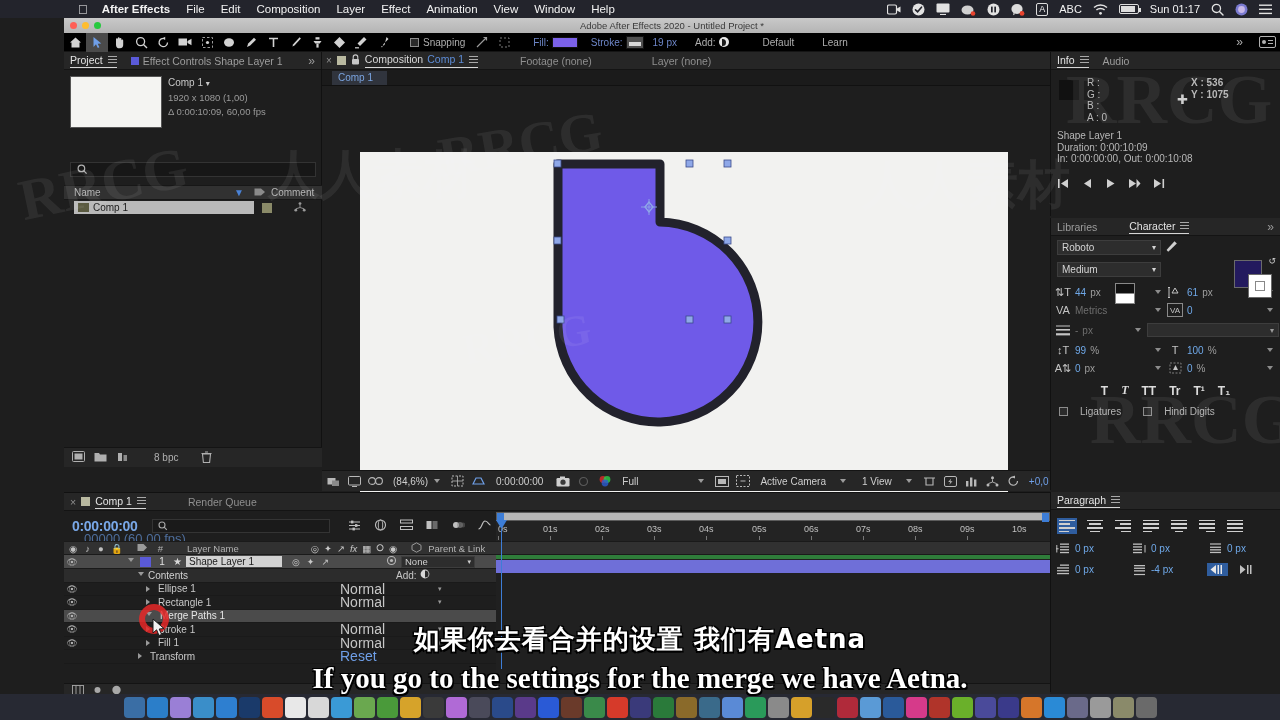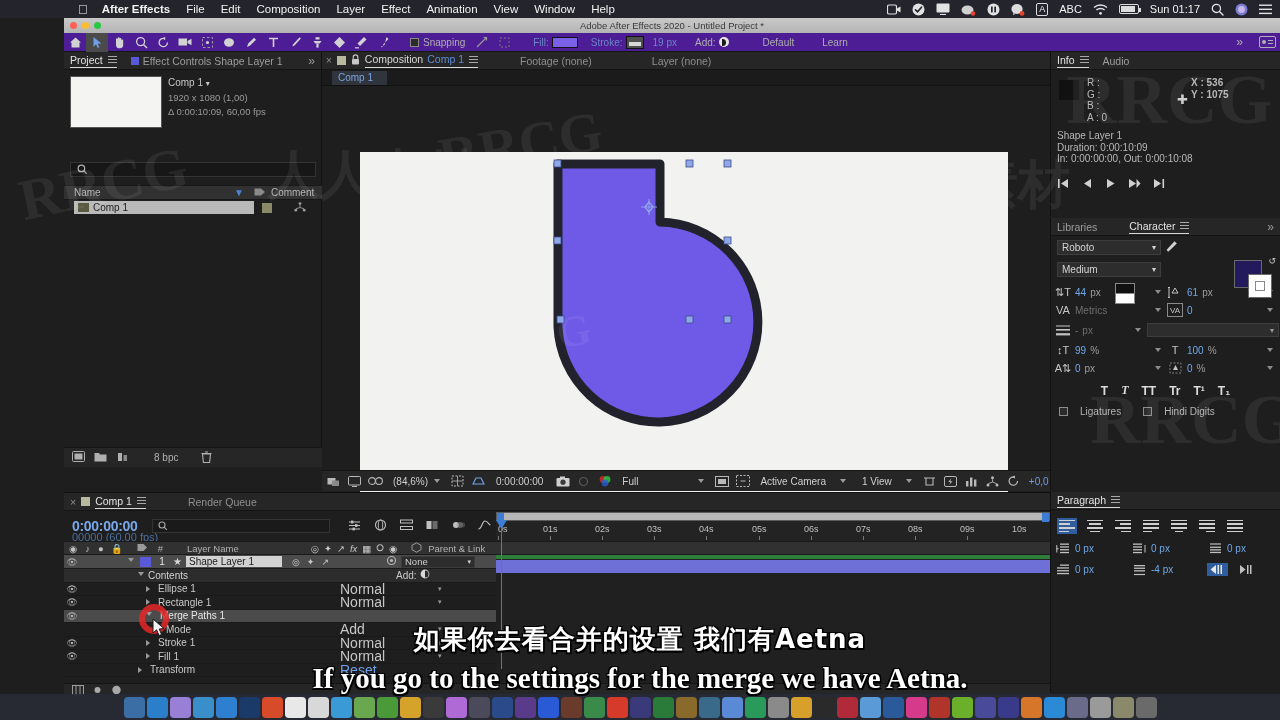--- a/index.html
+++ b/index.html
@@ -42,21 +42,21 @@
     color: #3a3a3a; font-size: 9.5px;
     display: flex; align-items: center; justify-content: center;
     z-index: 30;
   }
   .traffic { position: absolute; left: 6px; top: 4px; display: flex; gap: 5px; }
   .traffic span { width: 7px; height: 7px; border-radius: 50%; display: block; }
 
   
   .aetoolbar {
     position: absolute; left: 64px; top: 33px; width: 1216px; height: 19px;
-    background: #4c1d95; border-bottom: 1px solid #151515;
+    background: #000000; border-bottom: 1px solid #151515;
     display: flex; align-items: center; z-index: 25;
   }
   .tool { width: 22px; height: 19px; display: flex; align-items: center; justify-content: center; color: #d2d2d2; }
   .tool.sel { background: #4a4a4a; }
   .tool svg { display: block; }
   .tb-sep { width: 6px; }
   .opt { display: flex; align-items: center; margin-left: 10px; color: #aeaeae; font-size: 10px; white-space: nowrap; }
   .opt .lbl-blue { color: #6d86c8; }
   .chk { width: 9px; height: 9px; border: 1px solid #8c8c8c; background: #2b2b2b; margin-right: 4px; }
   .fill-sw { width: 26px; height: 11px; background: #7b61e8; border: 1px solid #111; margin: 0 3px; }
@@ -170,21 +170,21 @@
   .alignbtn i { height: 1.6px; background: #cfcfcf; display: block; }
   .pgrid { display: grid; grid-template-columns: 76px 76px 76px; padding: 8px 0 0 4px; row-gap: 8px; }
   .pfield { display: flex; align-items: center; gap: 4px; font-size: 10px; color: #6fa8e8; }
   .pfield .gi { width: 16px; height: 13px; display: inline-flex; align-items: center; justify-content: center; color: #c0c0c0; }
 
   
   #timeline { left: 64px; top: 492px; width: 986px; height: 205px; border-top: 1px solid #111; background: #1e1e1e; }
   .tl-tabs { height: 18px; background: #262626; display: flex; align-items: center; font-size: 10.5px; color: #8f8f8f; border-bottom: 1px solid #141414; padding-left: 6px; }
   .tl-top { height: 30px; display: flex; align-items: center; position: relative; }
   .tc { color: #79a8e8; font-size: 14px; font-weight: bold; margin-left: 8px; letter-spacing: -0.3px; }
-  .tc-sub { position: absolute; left: 8px; top: 20px; font-size: 11px; color: #4e6e9c; }
+  .tc-sub { position: absolute; left: 20px; top: 20px; font-size: 13px; color: #4e6e9c; }
   .tl-search { margin-left: 14px; width: 178px; height: 14px; background: #1a1a1a; border: 1px solid #343434; display: flex; align-items: center; padding-left: 5px; }
   .tl-icons { margin-left: 18px; display: flex; gap: 13px; align-items: center; color: #c0c0c0; }
   .colhead {
     position: absolute; left: 0; top: 48px; width: 986px; height: 14px; background: #313131;
     border-top: 1px solid #1a1a1a; border-bottom: 1px solid #1a1a1a; display: flex; align-items: center;
     font-size: 9.5px; color: #b2b2b2;
   }
   .layerlist { position: absolute; left: 0; top: 62px; width: 432px; bottom: 14px; background: #1e1e1e; overflow: hidden; }
   .lrow { height: 13.5px; display: flex; align-items: center; font-size: 10px; color: #c9c9c9; position: relative; border-bottom: 1px solid #1a1a1a; }
   .lrow .eye { width: 16px; text-align: center; color: #b8b8b8; font-size: 9px; }
@@ -1217,26 +1217,20 @@
         <span style="position:absolute;left:374px;font-size:7px;color:#9a9a9a">▾</span>
       </div>
 
       <div class="lrow sel">
         <span class="eye">👁</span>
         <span style="width:66px"></span>
         <span class="twirl open"></span>
         <span style="margin-left:8px;color:#e6e6e6">Merge Paths 1</span>
       </div>
 
-      <div class="lrow">
-        <span style="width:102px"></span>
-        <span>Mode</span>
-        <span class="mode-col">Add</span>
-        <span style="position:absolute;left:374px;font-size:7px;color:#9a9a9a">▾</span>
-      </div>
 
       <div class="lrow">
         <span class="eye">👁</span>
         <span style="width:66px"></span>
         <span class="twirl"></span>
         <span style="margin-left:8px">Stroke 1</span>
         <span class="mode-col">Normal</span>
         <span style="position:absolute;left:374px;font-size:7px;color:#9a9a9a">▾</span>
       </div>
 

